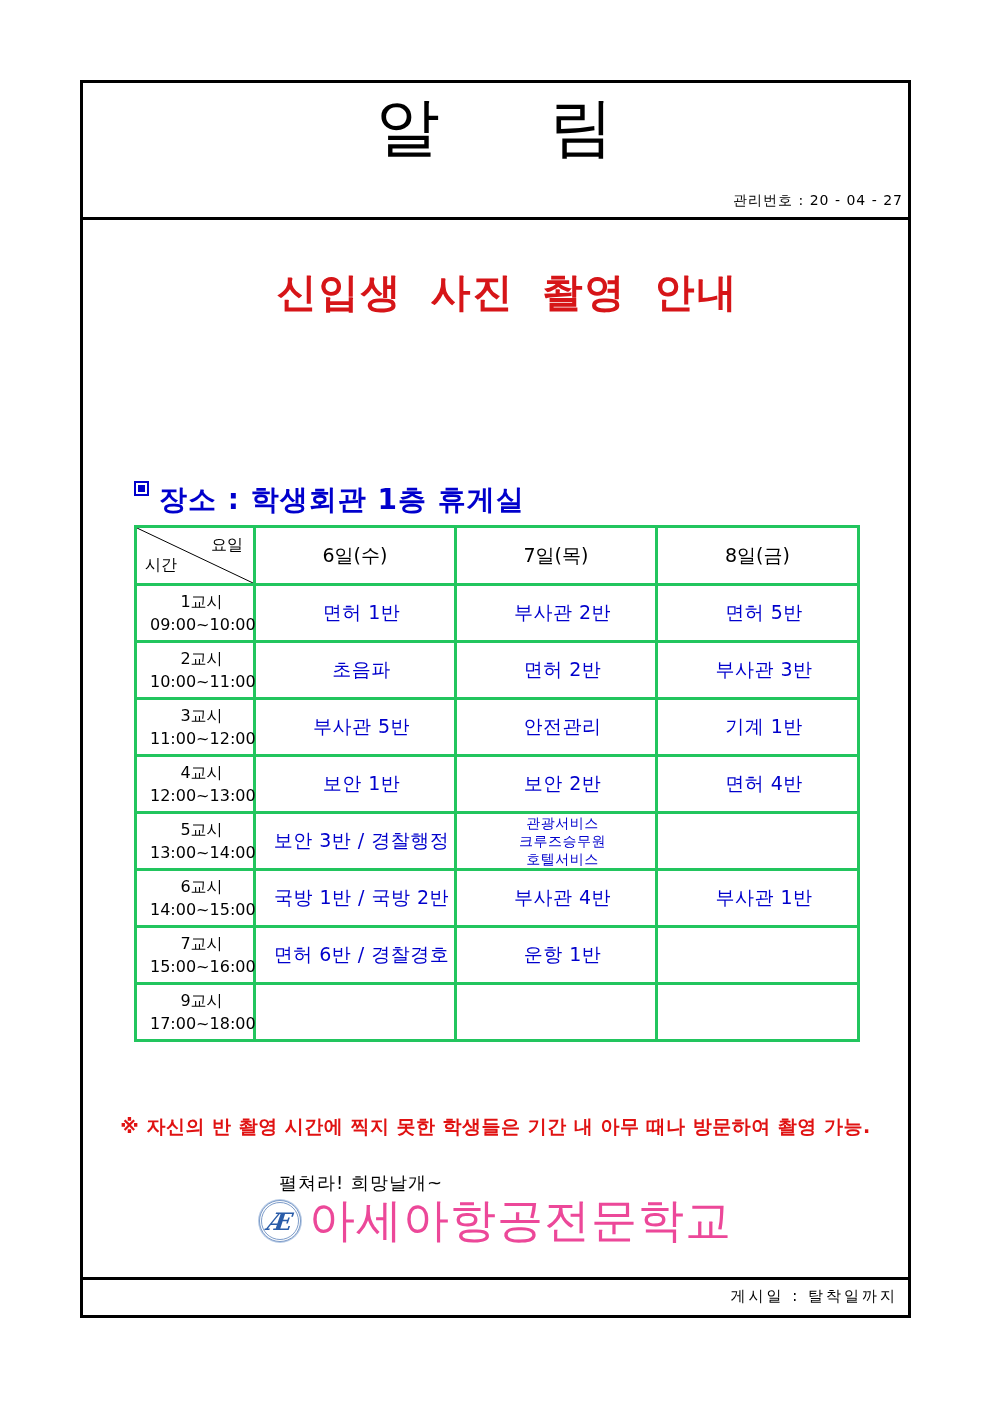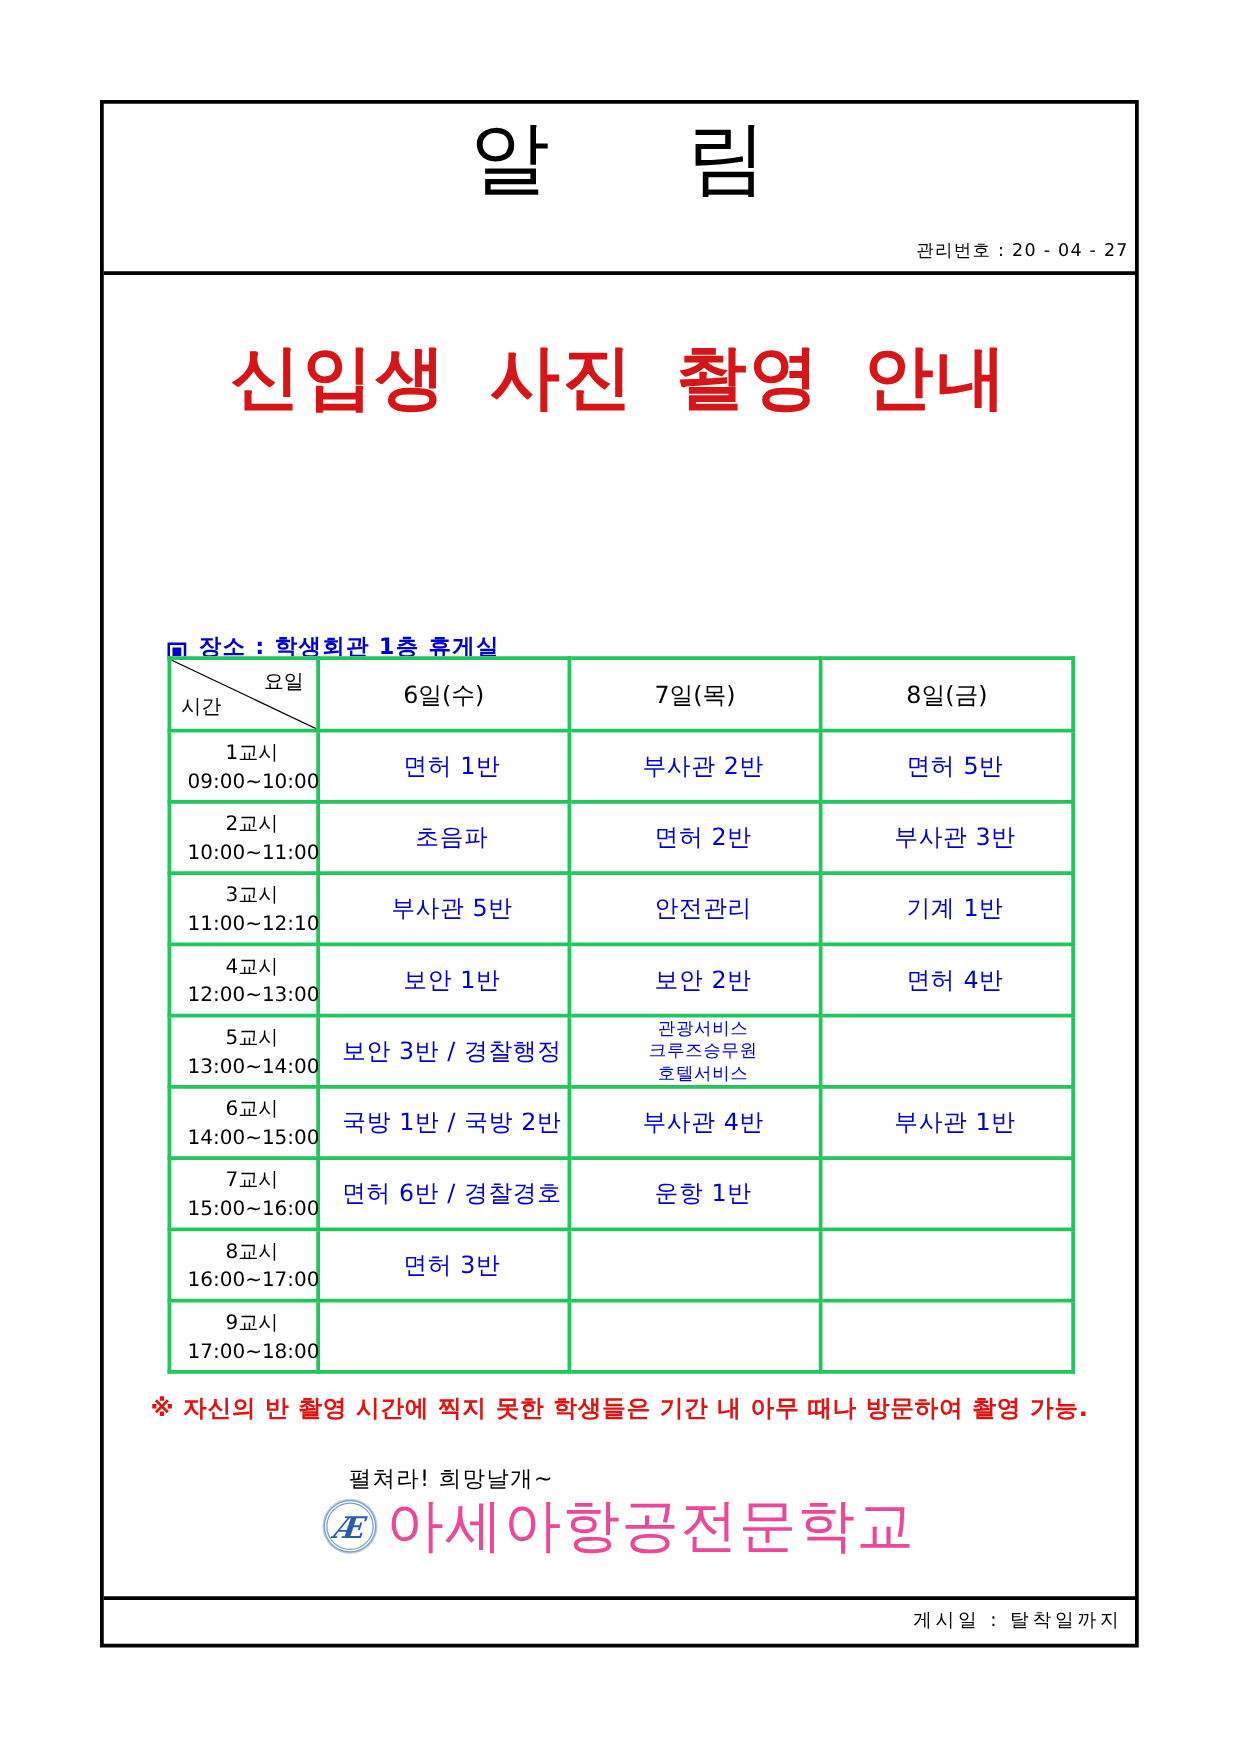--- a/index.html
+++ b/index.html
@@ -8,28 +8,28 @@
   .sheet { position:absolute; left:80px; top:80px; width:831px; height:1238px;
     border:3px solid #000; background:#fff; }
 
   
   .notice-title { position:absolute; top:6px; left:0; width:100%; text-align:center;
     font-size:64px; line-height:76px; word-spacing:85px; letter-spacing:2px; }
   .control-no { position:absolute; top:109px; right:5px; font-size:14px; letter-spacing:1px; }
   .hdr-line { position:absolute; top:134px; left:0; width:100%; height:3px; background:#000; }
 
   
-  .main-title { position:absolute; top:182px; left:0; width:100%; text-align:center;
-    color:#d61518; font-size:56px; font-weight:bold; letter-spacing:2px; word-spacing:12px; }
+  .main-title { position:absolute; top:182px; left:12px; width:100%; text-align:center;
+    color:#d61518; font-size:40px; font-weight:bold; letter-spacing:2px; word-spacing:12px; }
   .intro { position:absolute; top:279px; left:0; width:100%; text-align:center;
     font-size:20px; line-height:43px; letter-spacing:0.5px; }
 
   
-  .location { position:absolute; top:398px; left:51px; display:flex; align-items:flex-end;
-    gap:10px; color:#0000cc; font-size:18px; font-weight:bold; letter-spacing:1px;margin-top:24px; }
+  .location { position:absolute; top:398px; left:51px; display:flex; align-items:flex-start;
+    gap:10px; color:#0000cc; font-size:28px; font-weight:bold; letter-spacing:1px; }
   .sq-outer { width:15px; height:15px; border:2px solid #0000cc; display:flex;
     align-items:center; justify-content:center; flex:0 0 auto; }
   .sq-inner { width:7px; height:7px; background:#0000cc; }
 
   
   .schedule { position:absolute; top:442px; left:51px; }
   table { border-collapse:collapse; table-layout:fixed; width:723px; background:#fff; }
   table, td { border:3px solid #22c55e; }
   table { border-width:2px; }
   td { text-align:center; vertical-align:middle; }
@@ -116,21 +116,21 @@
           <div>10:00~11:00</div>
         </td>
         <td class="data-cell">초음파</td>
         <td class="data-cell">면허 2반</td>
         <td class="data-cell">부사관 3반</td>
       </tr>
 
       <tr class="row">
         <td class="time-cell">
           <div>3교시</div>
-          <div>11:00~12:10</div>
+          <div>11:00~12:00</div>
         </td>
         <td class="data-cell">부사관 5반</td>
         <td class="data-cell">안전관리</td>
         <td class="data-cell">기계 1반</td>
       </tr>
 
       <tr class="row">
         <td class="time-cell">
           <div>4교시</div>
           <div>12:00~13:00</div>
@@ -167,29 +167,20 @@
       <tr class="row">
         <td class="time-cell">
           <div>7교시</div>
           <div>15:00~16:00</div>
         </td>
         <td class="data-cell">면허 6반 / 경찰경호</td>
         <td class="data-cell">운항 1반</td>
         <td class="data-cell"></td>
       </tr>
 
-      <tr class="row">
-        <td class="time-cell">
-          <div>8교시</div>
-          <div>16:00~17:00</div>
-        </td>
-        <td class="data-cell">면허 3반</td>
-        <td class="data-cell"></td>
-        <td class="data-cell"></td>
-      </tr>
 
       <tr class="row">
         <td class="time-cell">
           <div>9교시</div>
           <div>17:00~18:00</div>
         </td>
         <td class="data-cell"></td>
         <td class="data-cell"></td>
         <td class="data-cell"></td>
       </tr>

